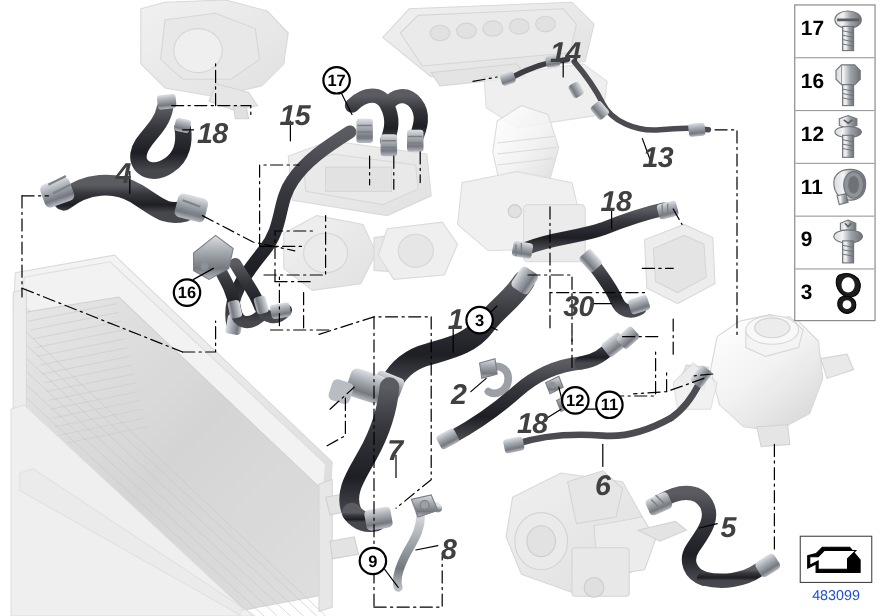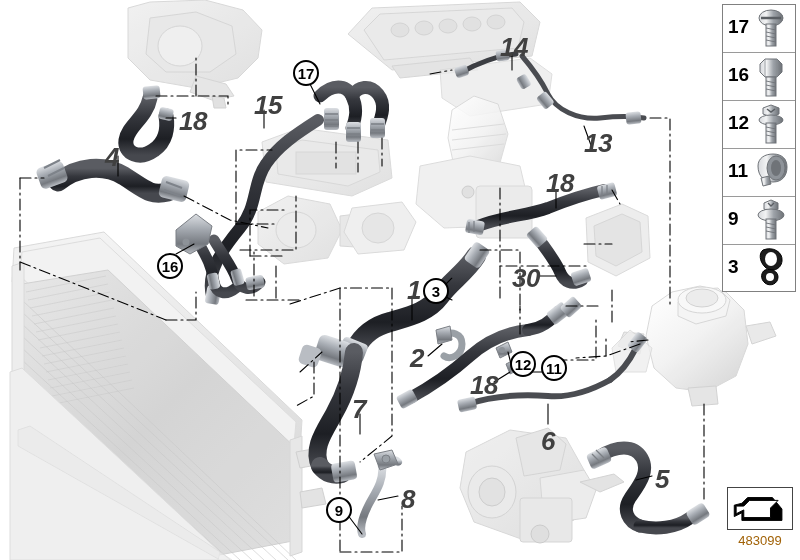--- a/index.html
+++ b/index.html
@@ -17,21 +17,21 @@
   #legend{position:absolute;left:722px;top:4px;width:74px;height:288px;
        border:1px solid #808080;background:#fff;box-sizing:border-box;}
   .lrow{position:relative;height:48px;border-bottom:1px solid #9a9a9a;box-sizing:border-box;}
   .lrow:last-child{border-bottom:none;}
   .lnum{position:absolute;left:5px;top:11px;font-weight:bold;font-size:19px;color:#000;}
   .lpic{position:absolute;right:4px;top:1px;width:40px;height:46px;}
   
   #idbox{position:absolute;left:727px;top:487px;width:66px;height:43px;
        border:1px solid #444;background:#fff;box-sizing:border-box;}
   #idtext{position:absolute;left:722px;top:533px;width:76px;text-align:center;
-       font-size:13px;color:#a16207;font-family:"Liberation Sans", sans-serif;}
+       font-size:13px;color:#1d4ed8;font-family:"Liberation Sans", sans-serif;}
 </style>
 </head>
 <body>
 
 <div id="stage">
 
   <svg class="layer" viewBox="0 0 800 560">
     <defs>
       <linearGradient id="gRad" x1="0" y1="0" x2="0" y2="1">
         <stop offset="0" stop-color="#f4f4f4"></stop>

